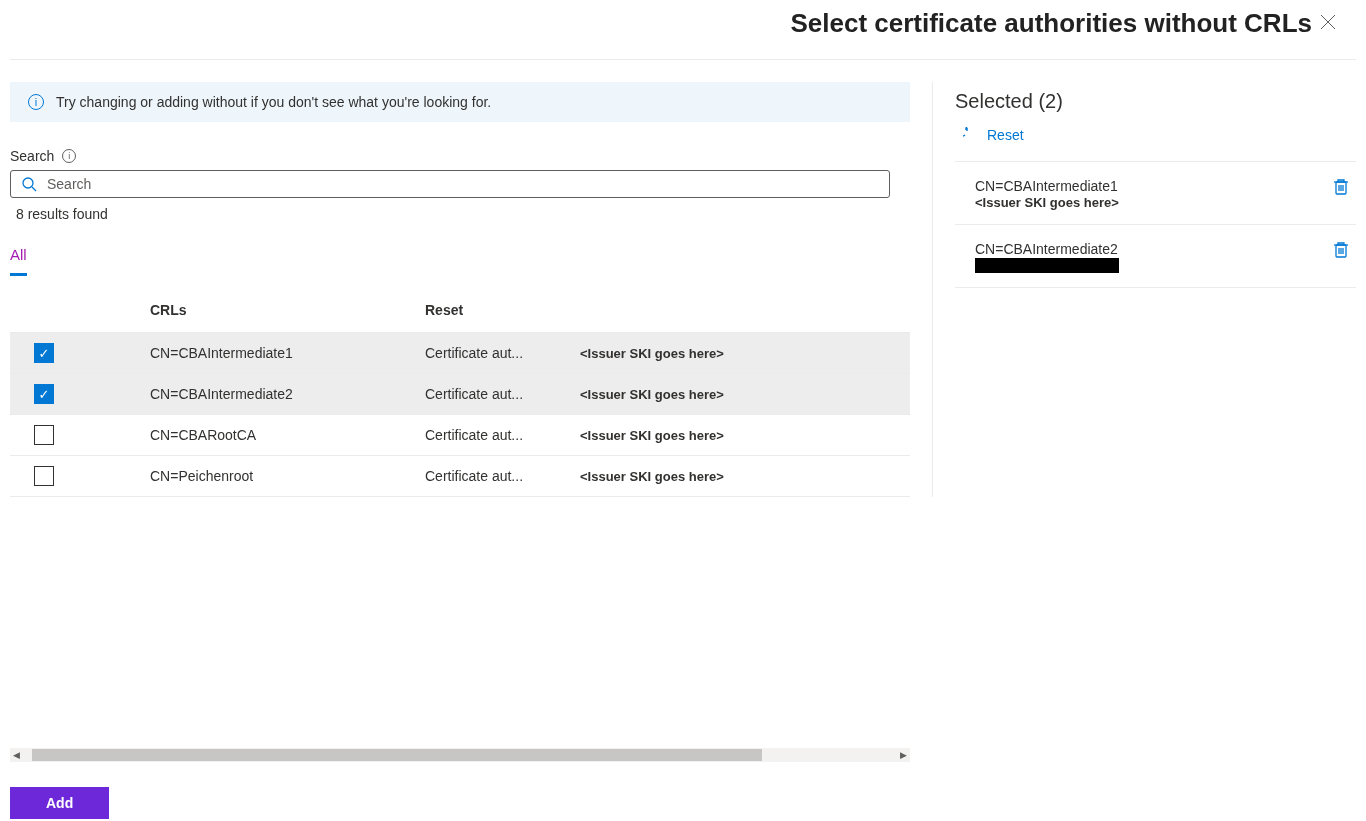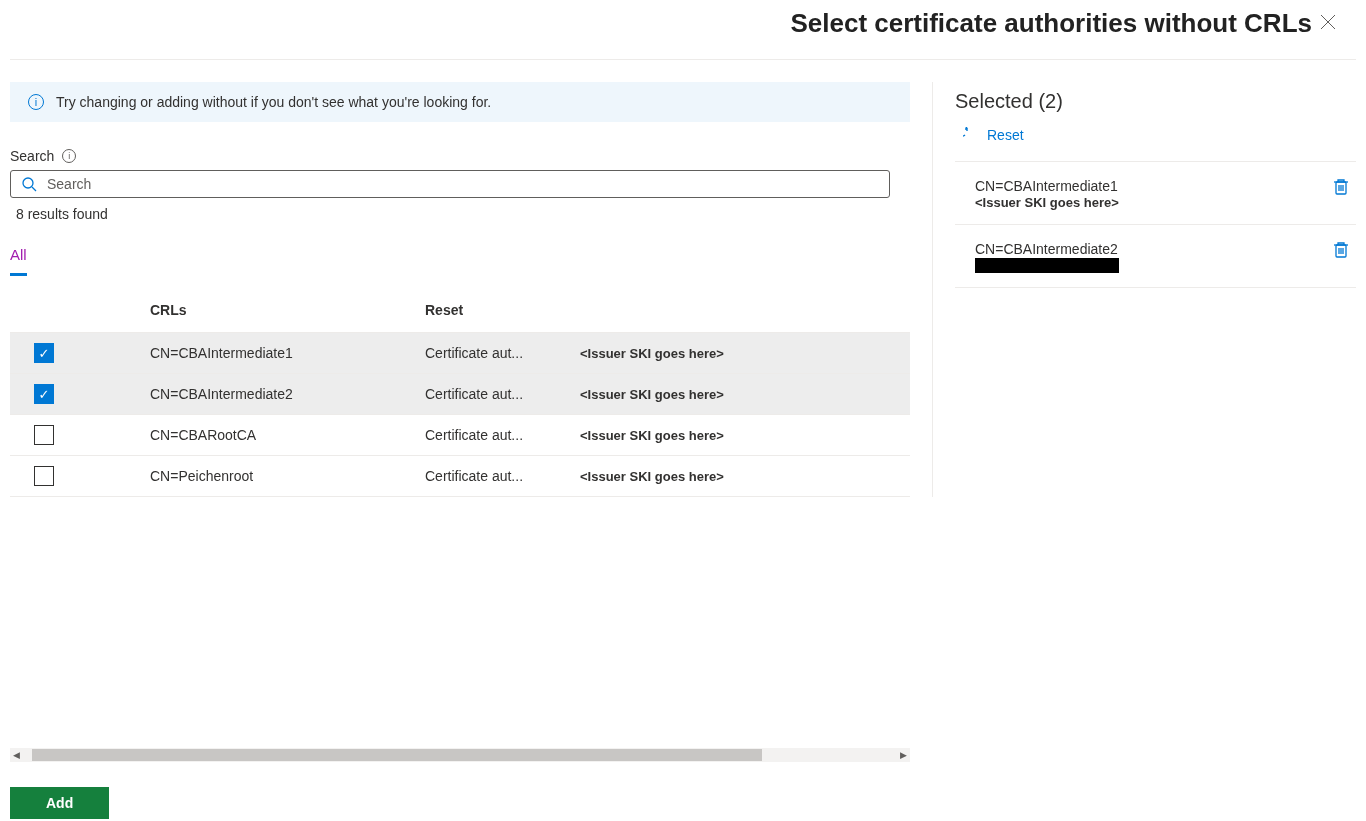--- a/index.html
+++ b/index.html
@@ -221,21 +221,21 @@
     width: 730px;
     margin-left: 12px;
   }
   .footer {
     position: absolute;
     bottom: 0;
     left: 0;
     padding: 2px 10px 2px 10px;
   }
   .add-btn {
-    background: #15803d;
+    background: #6d28d9;
     color: #fff;
     font-size: 14px;
     font-weight: 600;
     padding: 8px 36px;
     border: none;
     cursor: pointer;
   }
   .redact { background:#000; color:transparent; user-select:none; display:inline-block; }
 </style>
 </head>

